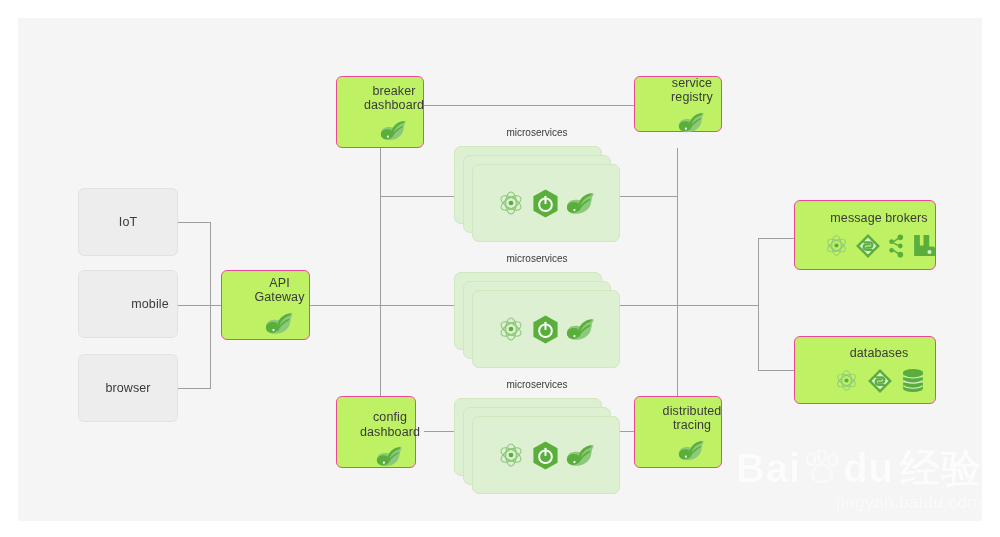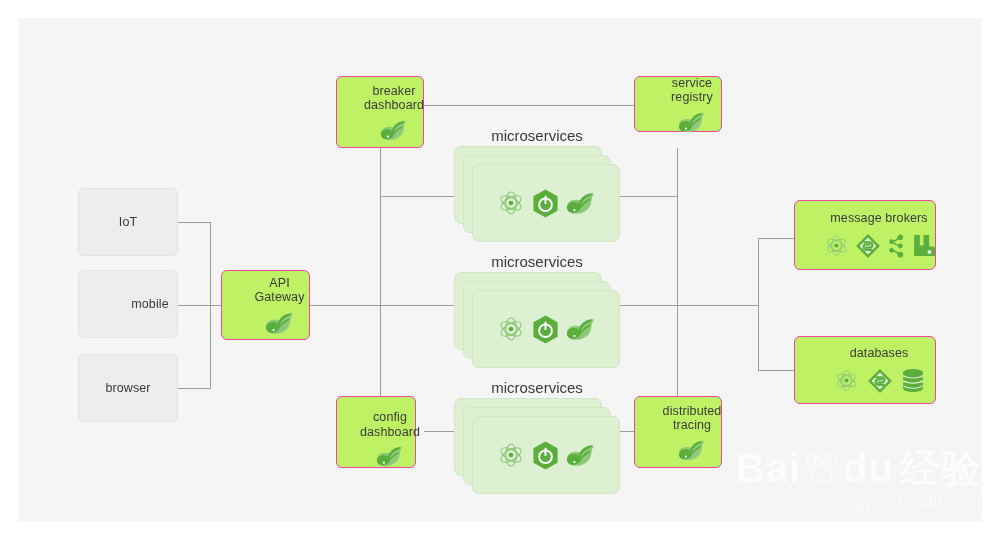--- a/index.html
+++ b/index.html
@@ -63,21 +63,21 @@
   
   .ms-group {
     position: absolute;
     z-index: 6;
   }
   .ms-title {
     position: absolute;
     width: 100%;
     text-align: center;
     color: #3a3a3a;
-    font-size: 15px;
+    font-size: 10px;
     top: -19px;
     left: 0;
   }
   .ms-card {
     position: absolute;
     box-sizing: border-box;
     width: 148px;
     height: 78px;
     border-radius: 7px;
     background: #ddf0d2;

